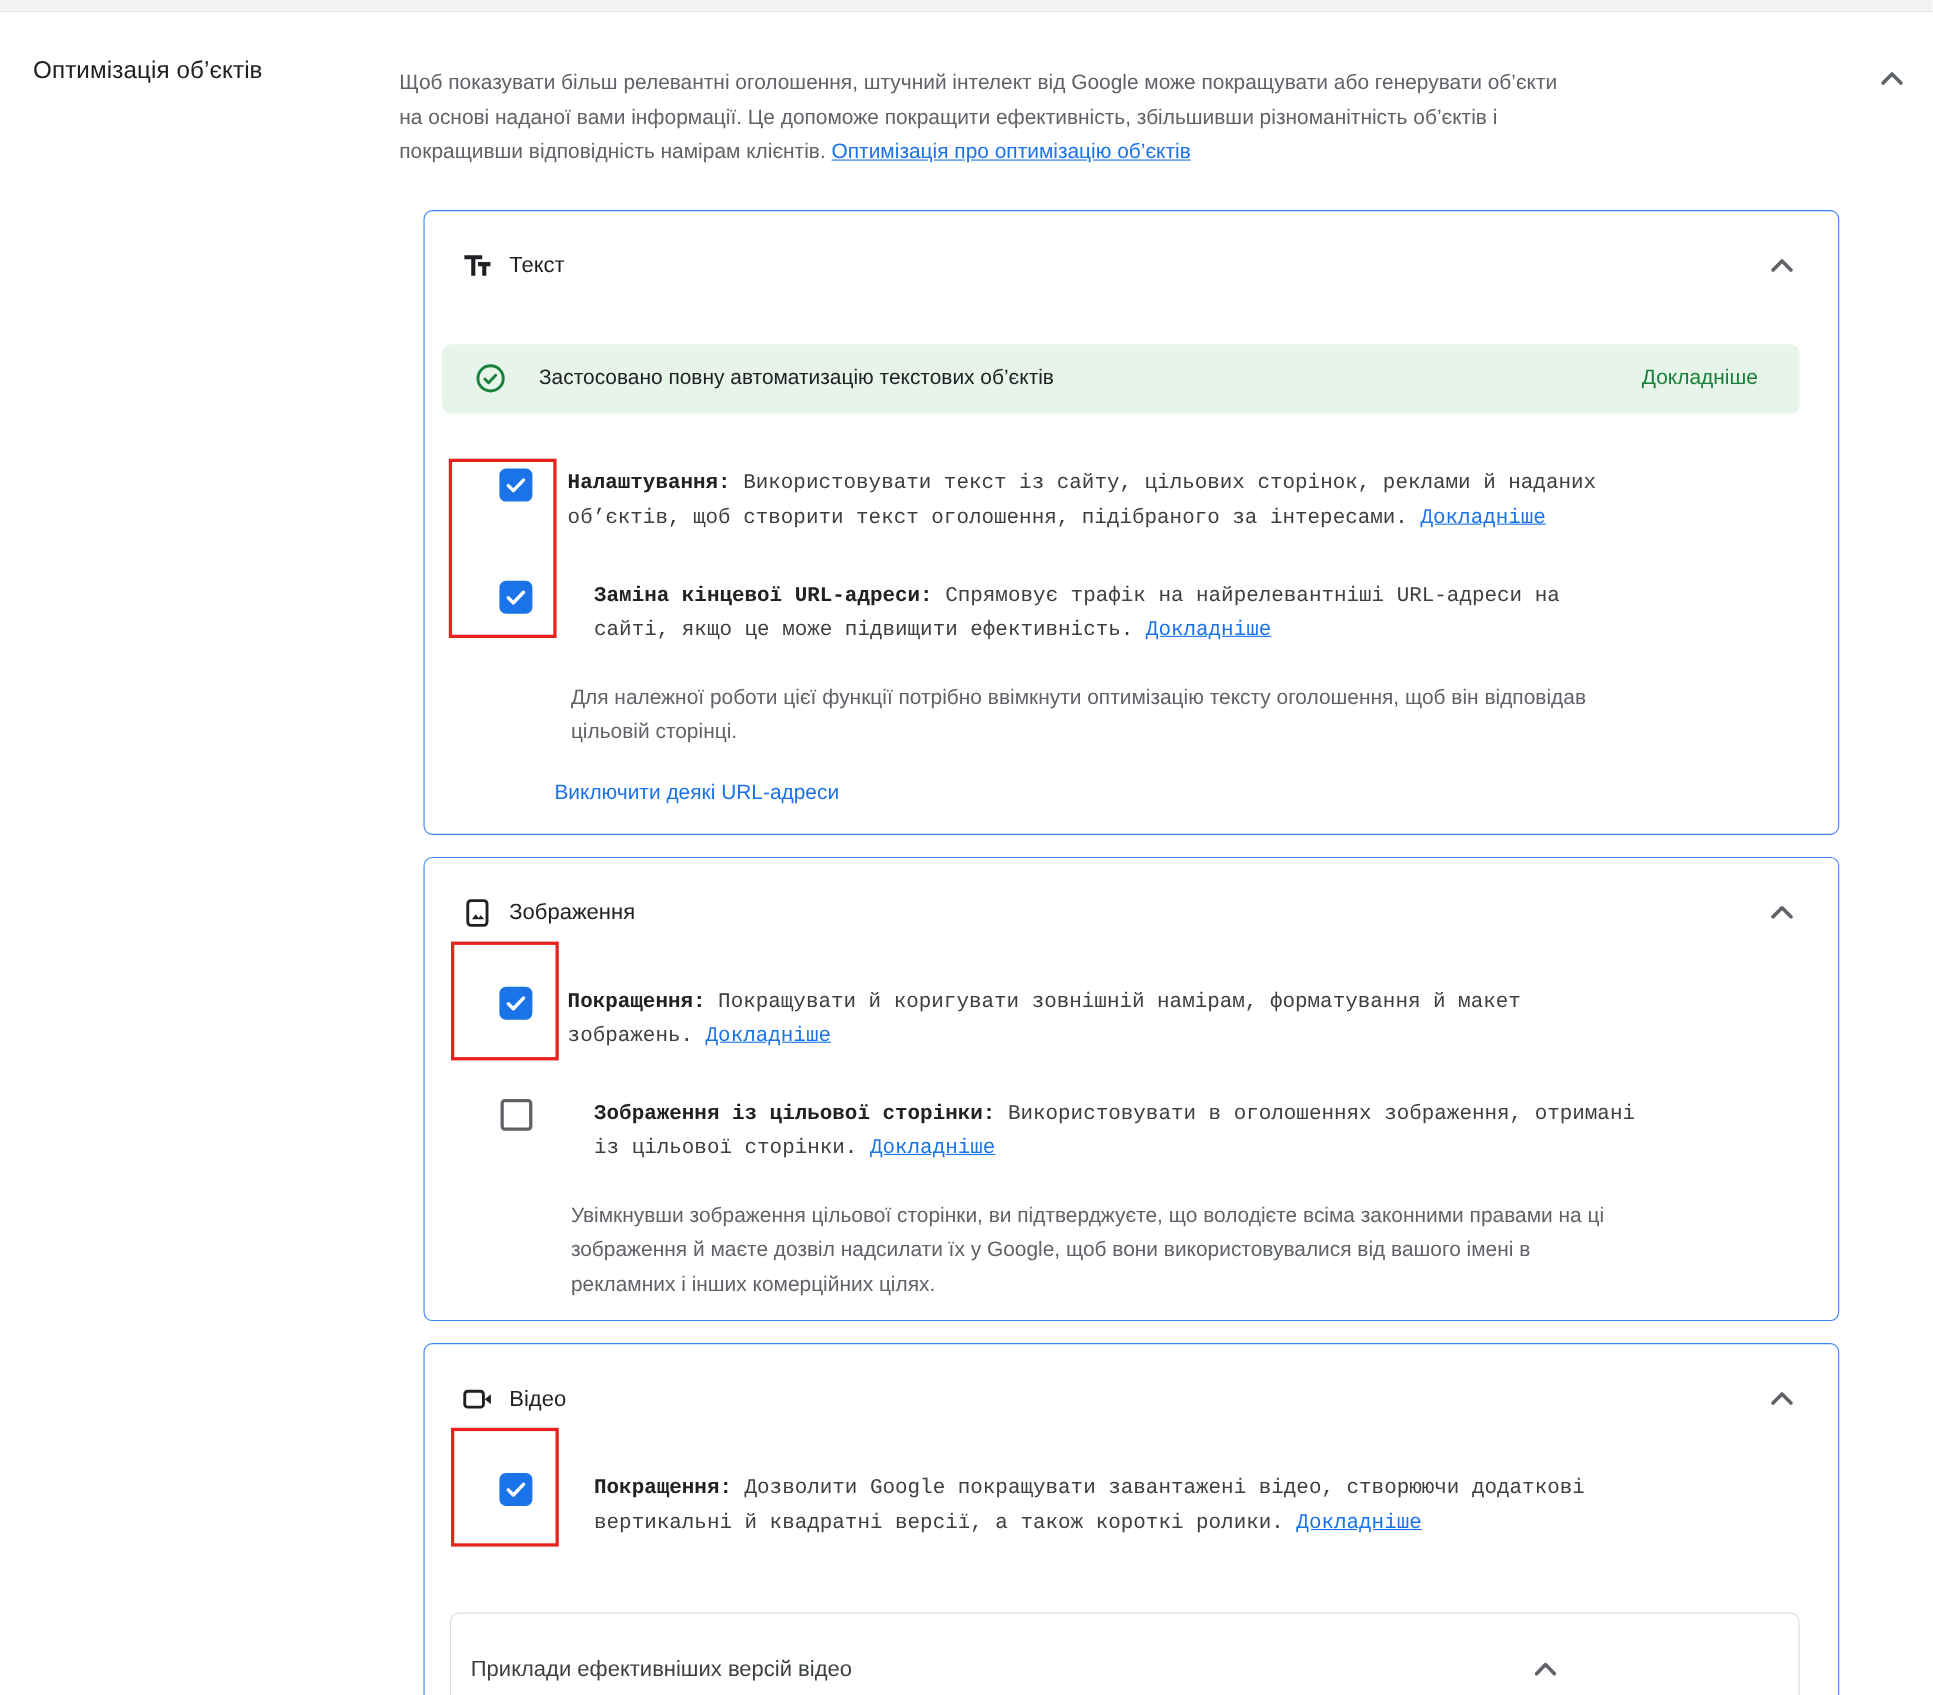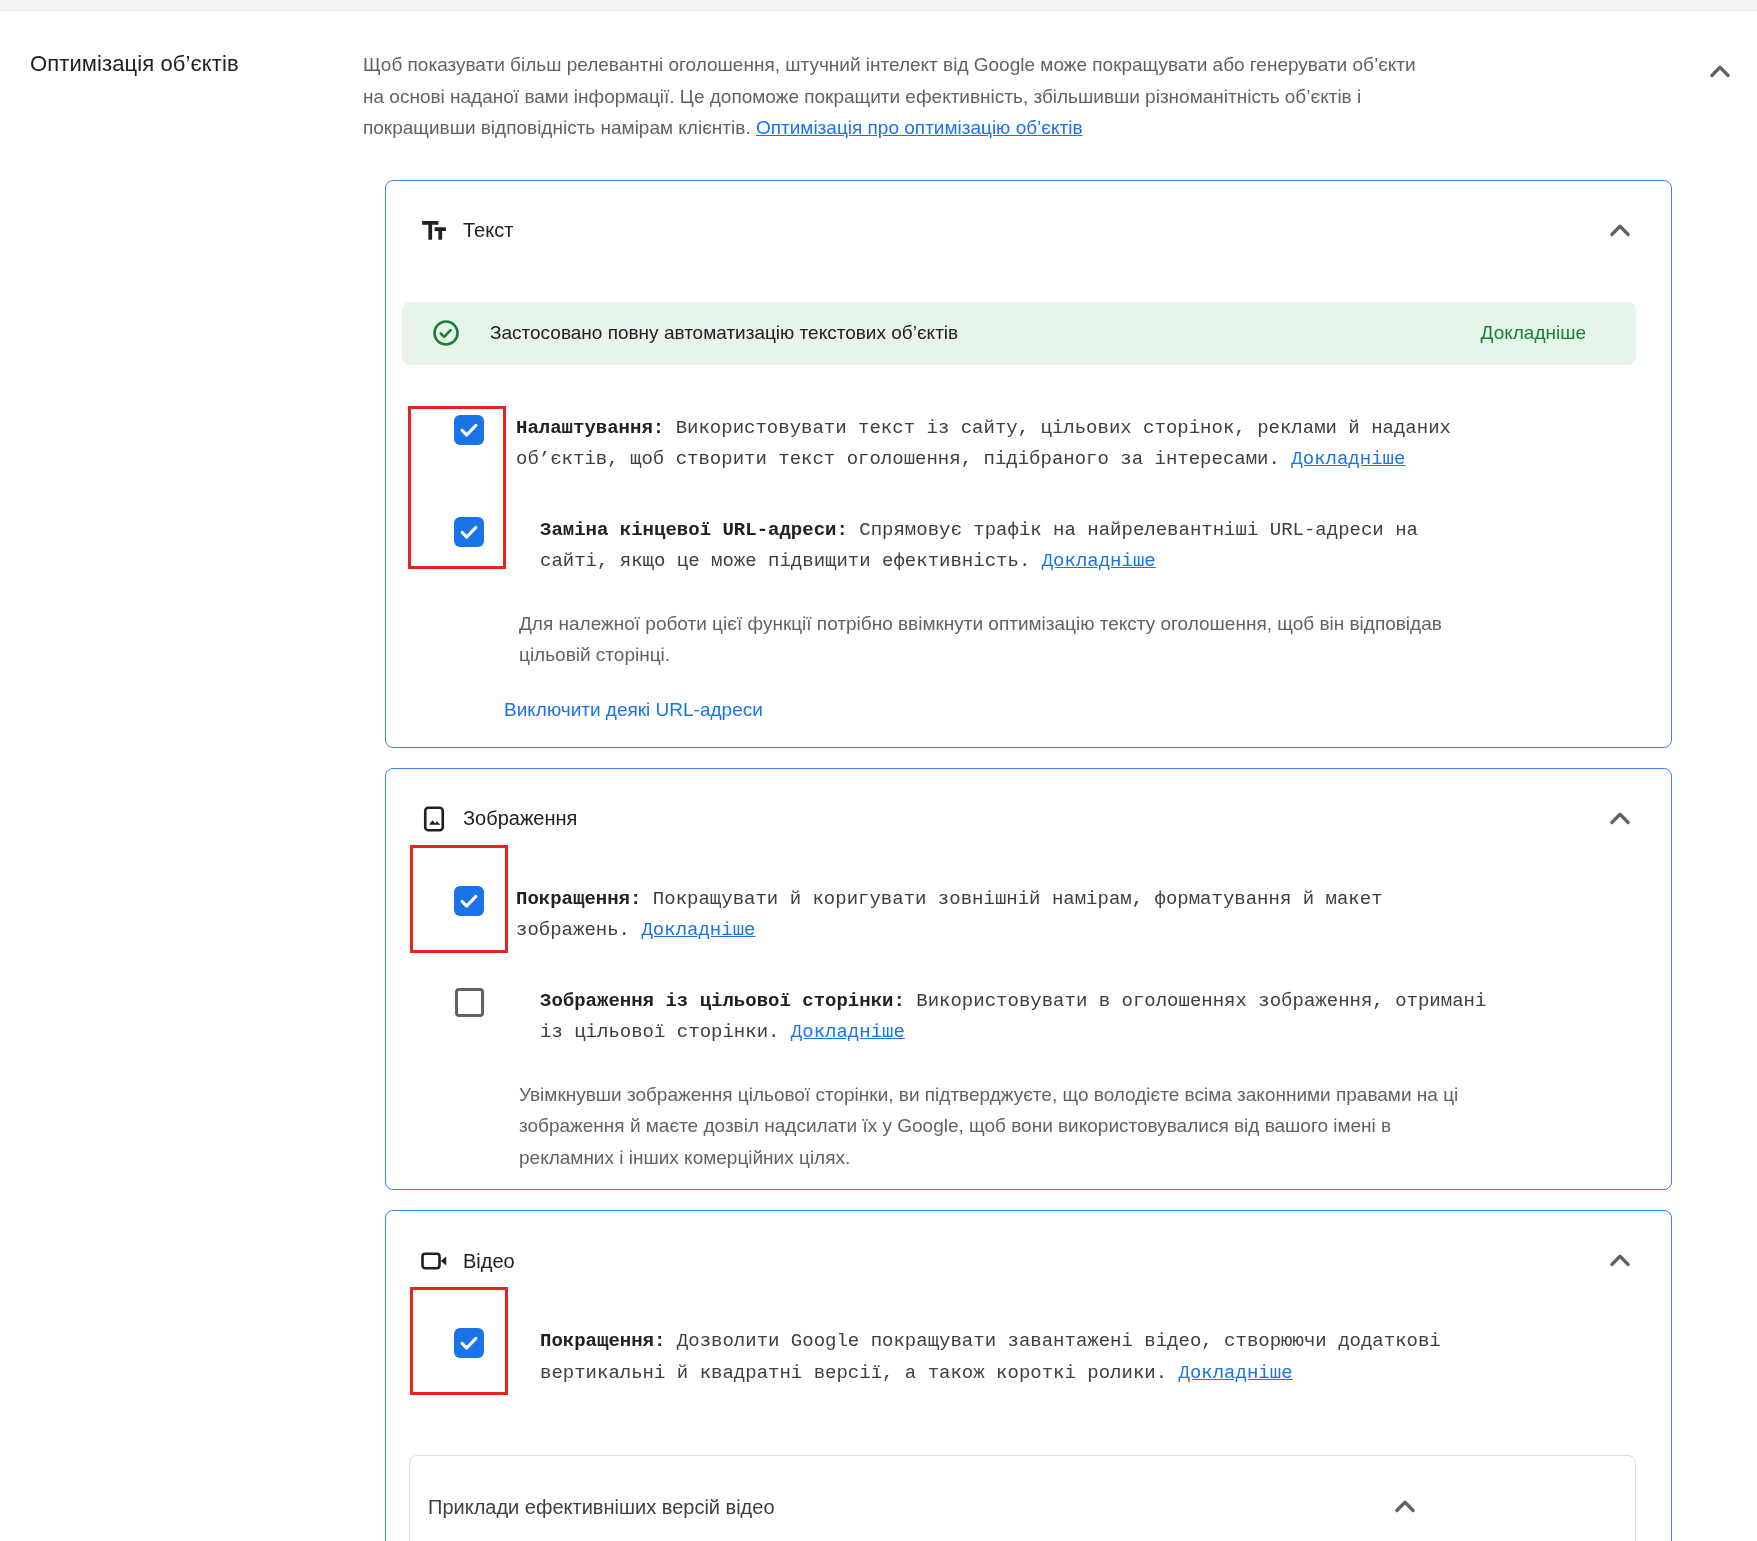--- a/index.html
+++ b/index.html
@@ -5,21 +5,21 @@
   * { box-sizing: content-box; }
   html,body { margin:0; padding:0; }
   body {
     width:1757px; height:1541px; overflow:hidden; background:#ffffff;
     font-family:"Liberation Sans","DejaVu Sans",sans-serif;
     color:#3c4043; -webkit-font-smoothing:antialiased;
   }
   .topbar { height:10px; background:#f1f3f4; border-bottom:1px solid #e4e6e9; }
 
   
-  .intro-row { position:relative; padding-top:38px; }
+  .intro-row { position:relative; padding-top:49px; }
   .page-title {
     position:absolute; left:30px; top:40px;
     font-size:22px; color:#202124; letter-spacing:.1px;
   }
   .intro-text {
     margin-left:363px; width:1063px;
     font-size:19px; line-height:31.5px; color:#5f6368;
   }
   .link-blue { color:#1a73e8; text-decoration:underline; cursor:pointer; }
   .collapse-top {
@@ -34,21 +34,21 @@
     margin-bottom:20px; padding:33px 0 16px 0; background:#fff;
   }
   .card-header { display:flex; align-items:center; padding:0 36px 0 33px; height:34px; }
   .card-icon { width:30px; height:30px; flex:none; }
   .card-title { margin-left:14px; font-size:20px; font-weight:500; color:#202124; flex:1; }
   .chev-btn { background:none; border:none; padding:0; width:30px; height:30px; cursor:pointer; flex:none; }
 
   
   .banner {
     margin:54px 35px 0 16px; min-height:63px; background:#e6f4ea; border-radius:8px;
-    display:flex; align-items:center; padding:0 50px 0 29px;
+    display:flex; align-items:center; padding:0 38px 0 29px;
   }
   .banner-icon { width:30px; height:30px; flex:none; }
   .banner-text { flex:1; margin-left:29px; font-size:19px; color:#202124; }
   .banner-link { color:#188038; font-size:19px; font-weight:500; cursor:pointer; text-decoration:none; }
 
   
   .rows { position:relative; margin-top:48px; }
   .row { display:flex; align-items:flex-start; padding-left:68px; margin-bottom:39px; }
   .row:last-child { margin-bottom:0;gap:24px; }
   .cb { flex:none; margin-top:2px; cursor:pointer; }

